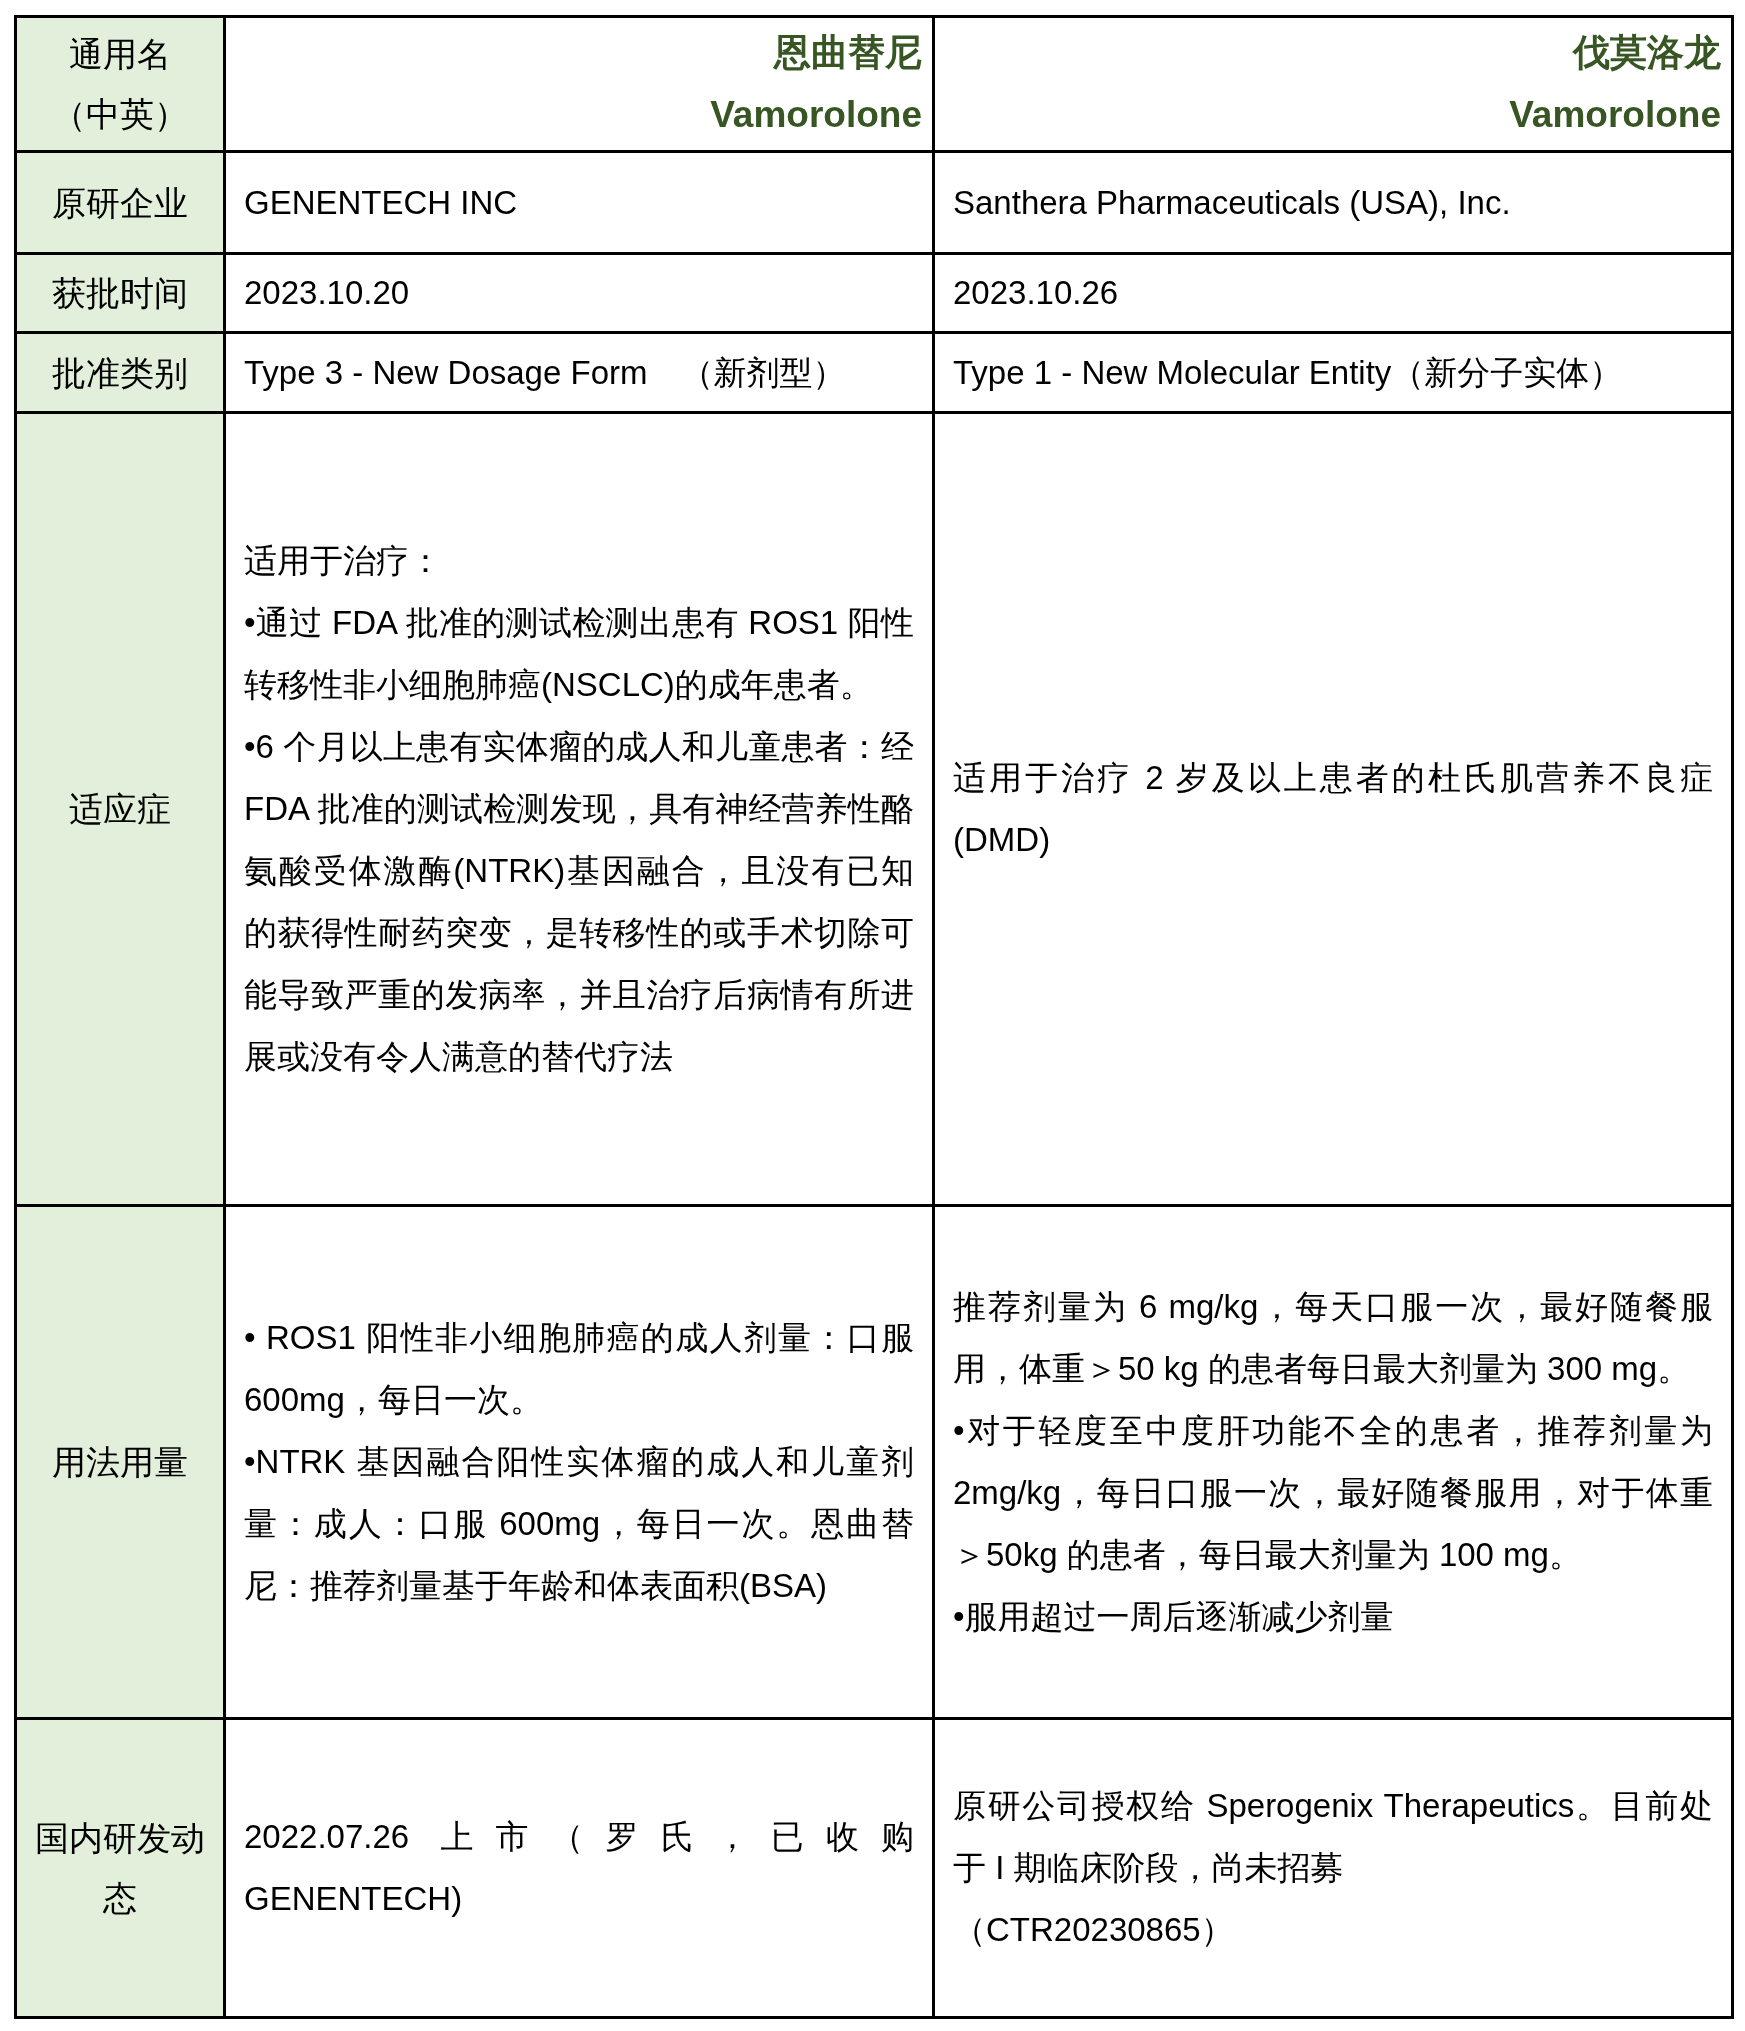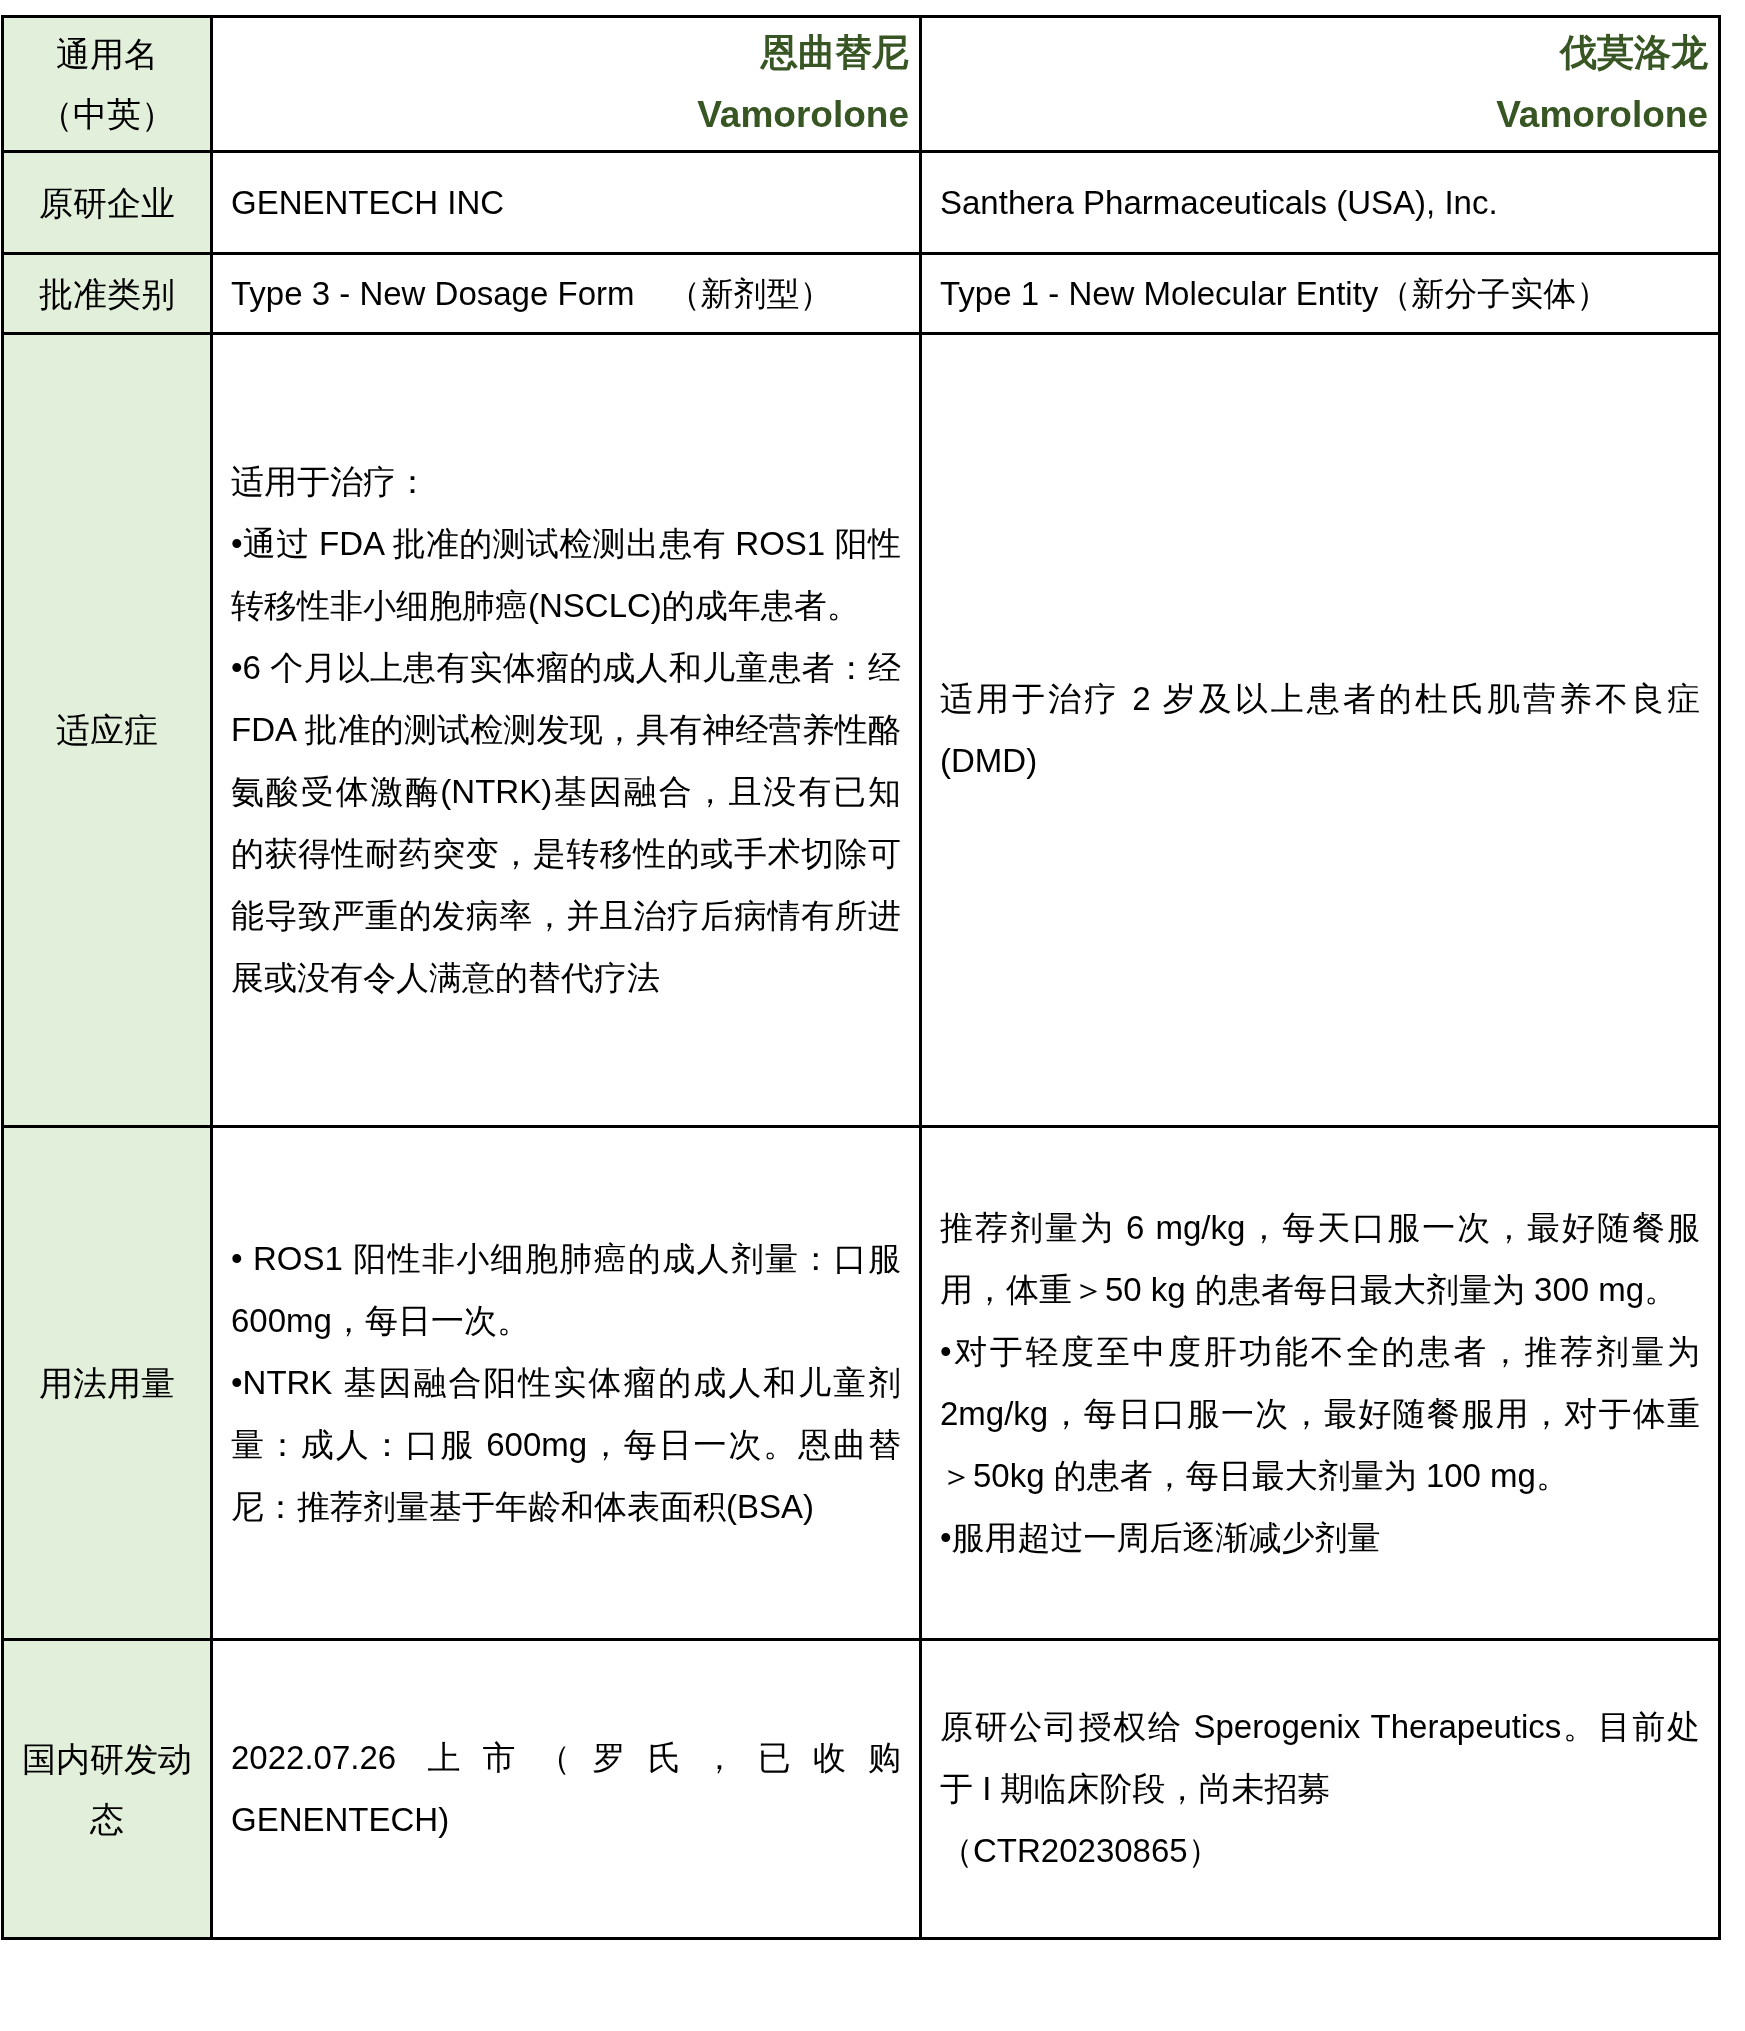--- a/index.html
+++ b/index.html
@@ -7,21 +7,21 @@
     padding: 0;
     background: #ffffff;
     font-family: "Liberation Sans", "DejaVu Sans", sans-serif;
     color: #000000;
   }
   .page {
     width: 1745px;
     height: 2031px;
     background: #ffffff;
     box-sizing: border-box;
-    padding: 15px 1px;
+    padding: 15px 14px;
   }
   table.cmp {
     border-collapse: collapse;
     width: 1717px;
     table-layout: fixed;
   }
   table.cmp td {
     border: 3px solid #000000;
     vertical-align: middle;
     box-sizing: border-box;
@@ -88,20 +88,31 @@
         <div>原研企业</div>
       </td>
       <td class="body-cell">
         <p>GENENTECH INC</p>
       </td>
       <td class="body-cell">
         <p>Santhera Pharmaceuticals (USA), Inc.</p>
       </td>
     </tr>
 
+    <tr style="height:79px">
+      <td class="label-cell">
+        <div>获批时间</div>
+      </td>
+      <td class="body-cell">
+        <p>2023.10.20</p>
+      </td>
+      <td class="body-cell">
+        <p>2023.10.26</p>
+      </td>
+    </tr>
 
     <tr style="height:80px">
       <td class="label-cell">
         <div>批准类别</div>
       </td>
       <td class="body-cell">
         <p>Type 3 - New Dosage Form　（新剂型）</p>
       </td>
       <td class="body-cell">
         <p>Type 1 - New Molecular Entity（新分子实体）</p>

